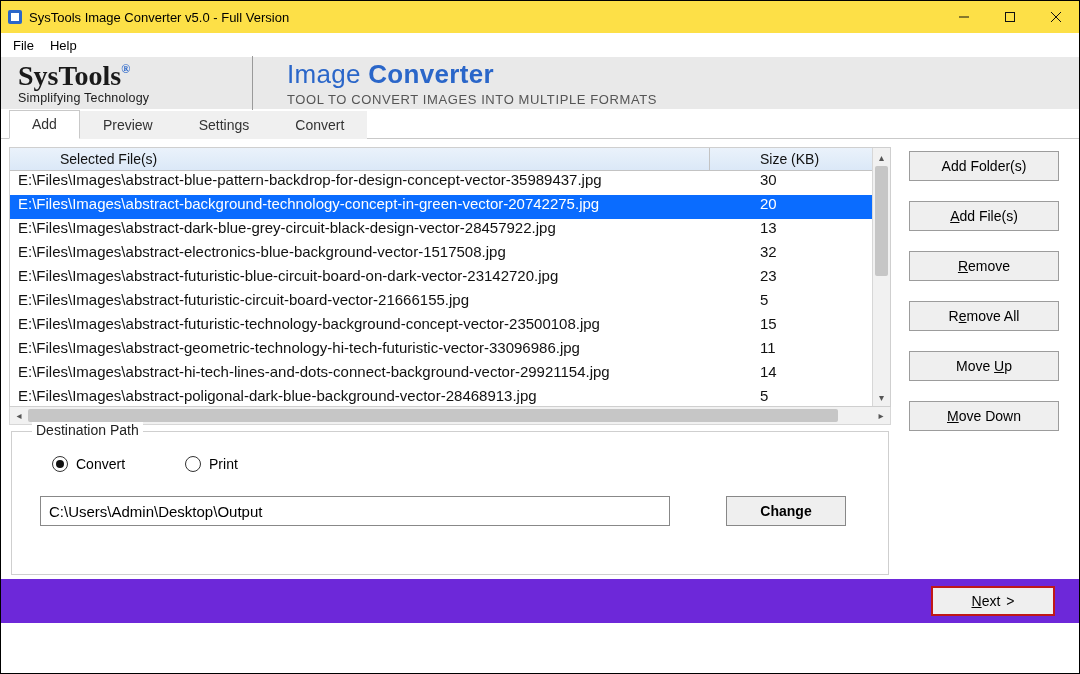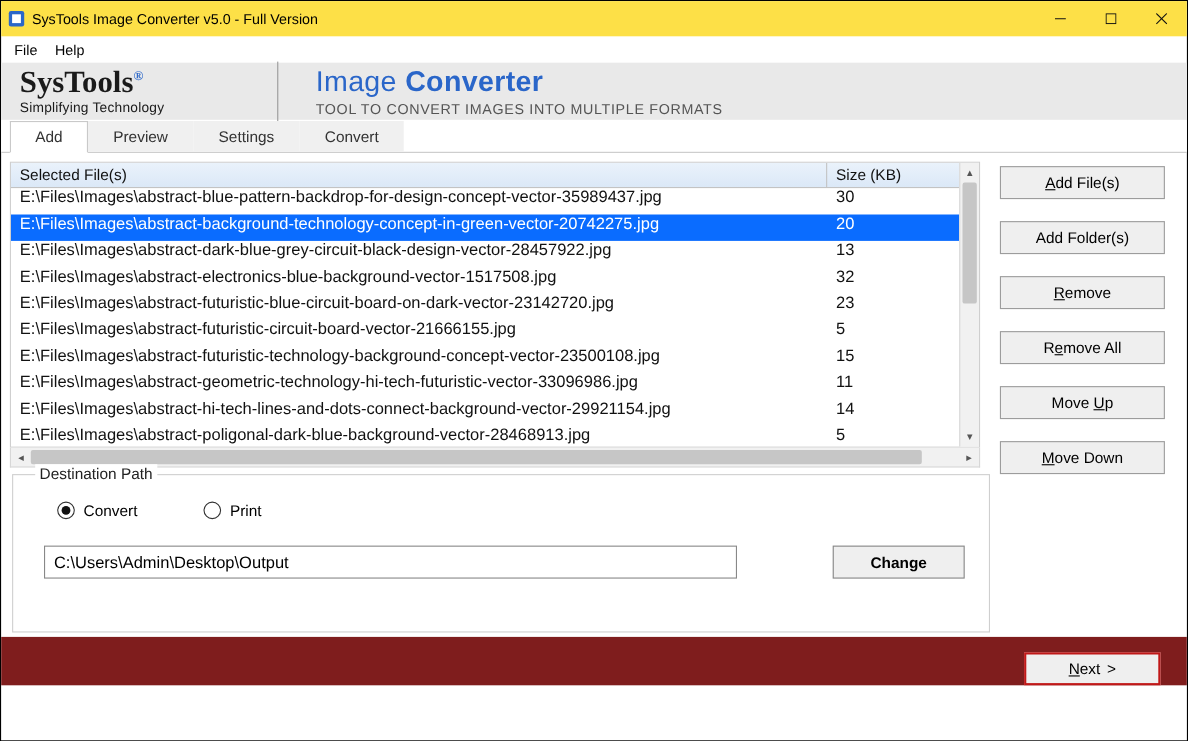--- a/index.html
+++ b/index.html
@@ -84,21 +84,21 @@
   .product-sub {
     font-size: 13px;
     color: #555;
     letter-spacing: 0.6px;
     margin-top: 2px;
   }
 
   
   .tabs {
     display: flex;
-    align-items: flex-start;
+    align-items: flex-end;
     height: 30px;
     border-bottom: 1px solid #c9c9c9;
     padding-left: 8px;
     background: #fff;
   }
   .tab {
     padding: 5px 22px 6px;
     font-size: 14px;
     color: #333;
     border: 1px solid transparent;
@@ -142,20 +142,21 @@
   .thead {
     display: flex;
     background: linear-gradient(#eaf2fb,#dbe8f7);
     border-bottom: 1px solid #c3c3c3;
     font-size: 14px;
     color: #111;
   }
   .th {
     padding: 3px 8px;
     border-right: 1px solid #c3c3c3;
+    margin-left: 42px;
   }
   .th.path { flex: 1; }
   .th.size { width: 120px; border-right: none; }
   .tbody {
     flex: 1;
     overflow: hidden;
     font-size: 15px;
     color: #111;
   }
   .tr { display: flex; height: 24px; }
@@ -217,21 +218,21 @@
   }
   .radios { display: flex; gap: 60px; margin-bottom: 24px; padding-left: 18px;}
   .radio { display: inline-flex; align-items: center; gap: 8px; }
   .radio .dot {
     width: 16px; height: 16px; border: 1.5px solid #333; border-radius: 50%;
     display: inline-flex; align-items: center; justify-content: center;
   }
   .radio.checked .dot::after {
     content: ""; width: 8px; height: 8px; background: #111; border-radius: 50%;
   }
-  .dest-row { display: flex; align-items: center; gap: 87px; padding-left: 6px;}
+  .dest-row { display: flex; align-items: center; gap: 56px; padding-left: 6px;}
   .dest-input {
     width: 630px; height: 30px;
     border: 1px solid #888;
     padding: 3px 8px;
     font-size: 15px;
     font-family: inherit;
   }
   .change-btn {
     width: 120px; height: 30px;
     background: #efefef;
@@ -255,23 +256,23 @@
     border: 1px solid #9c9c9c;
     font-size: 14px;
     display: flex; align-items: center; justify-content: center;
     padding: 0;
   }
   .act-btn .ul { text-decoration: underline; }
 
   
   .footer {
     height: 44px;
-    background: #7f1d1d;
-    display: flex;
-    align-items: flex-end;
+    background: #6d28d9;
+    display: flex;
+    align-items: center;
     justify-content: flex-end;
     padding-right: 24px;
     padding-left: 24px;
   }
   .next-btn {
     width: 124px;
     height: 30px;
     background: #efefef;
     border: 2px solid #c01818;
     display: flex;
@@ -423,24 +424,24 @@
       </div>
       <div class="dest-row">
         <input class="dest-input" value="C:\Users\Admin\Desktop\Output" style="">
         <button class="change-btn">Change</button>
       </div>
     </fieldset>
 
   </div>
 
   <div class="right-pane">
+    <button class="act-btn">Add Folder(s)</button>
     <button class="act-btn">
       <span><span class="ul">A</span><span>dd File(s)</span></span>
     </button>
-    <button class="act-btn">Add Folder(s)</button>
     <button class="act-btn">
       <span><span class="ul">R</span><span>emove</span></span>
     </button>
     <button class="act-btn">
       <span><span>R</span><span class="ul">e</span><span>move All</span></span>
     </button>
     <button class="act-btn">
       <span><span>Move </span><span class="ul">U</span><span>p</span></span>
     </button>
     <button class="act-btn">

